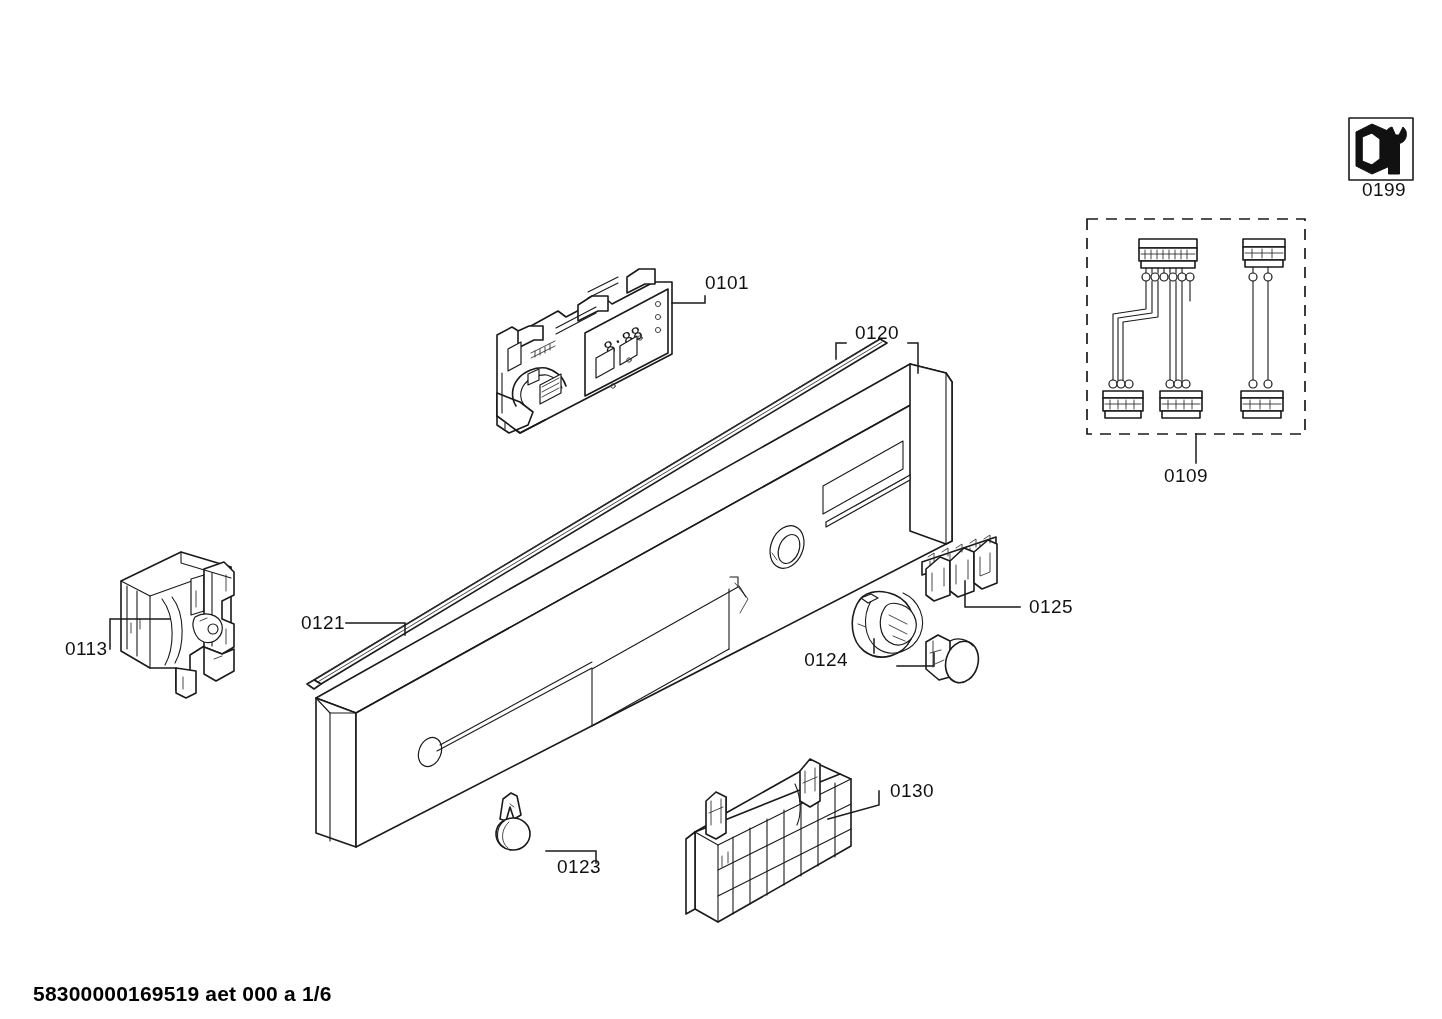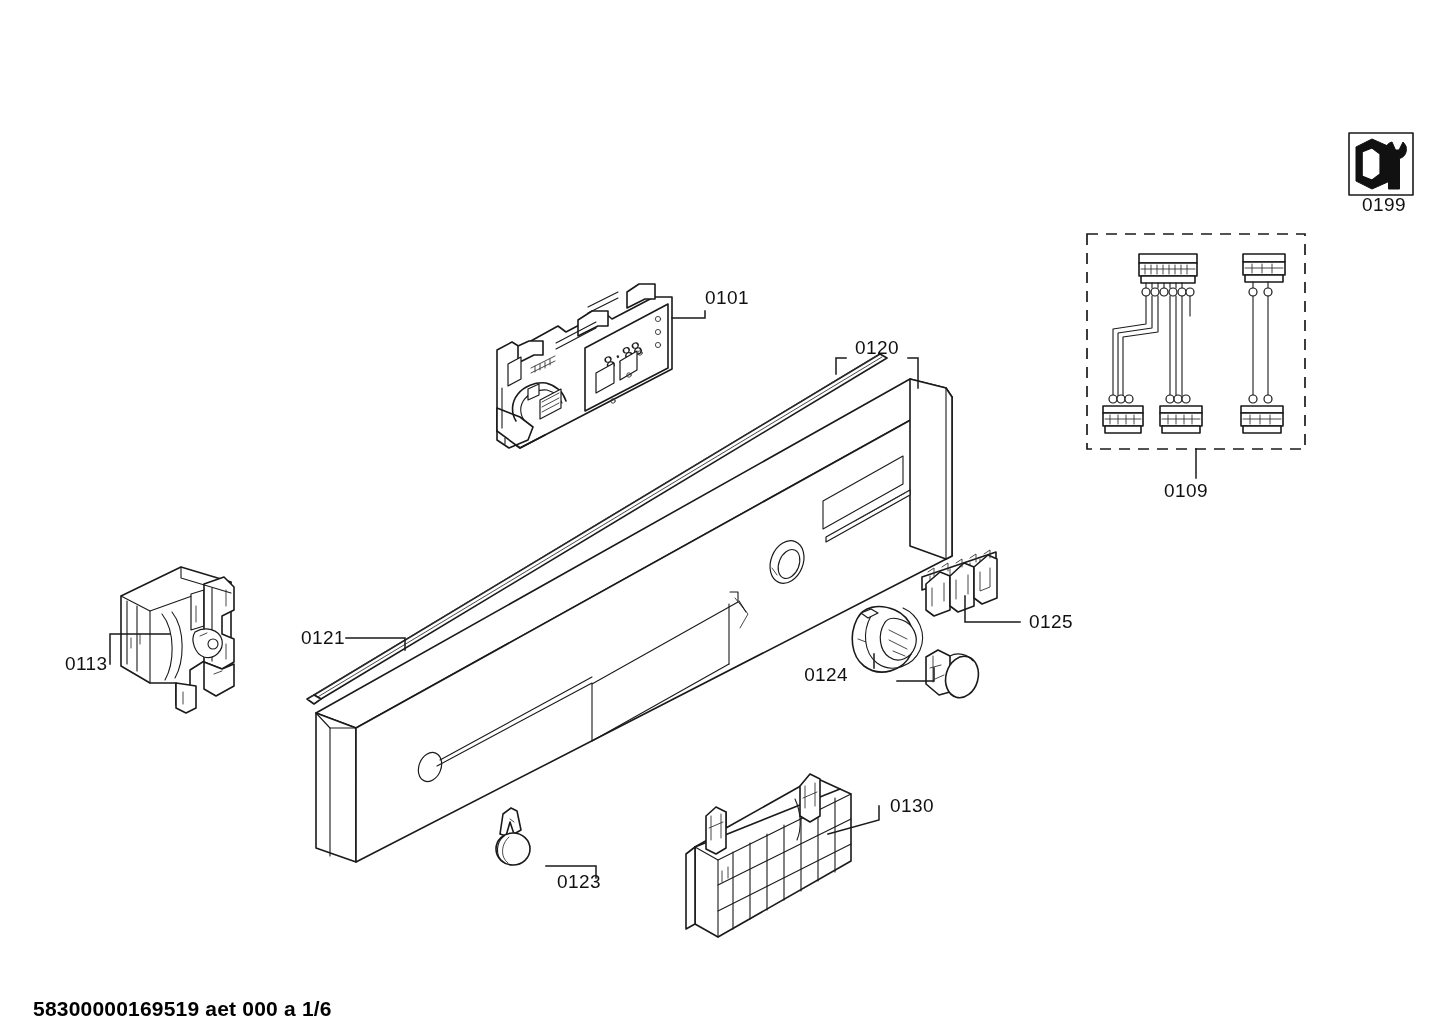--- a/index.html
+++ b/index.html
@@ -10,21 +10,21 @@
   }
   body {
     font-family: "Liberation Sans", sans-serif;
     width: 1442px;
     height: 1019px;
     position: relative;
     overflow: hidden;
   }
   #diagram-root {
     position: absolute;
-    left: 0; top: 16px;
+    left: 0; top: 1px;
     width: 1442px;
     height: 801px;
   }
   svg.sheet {
     position: absolute;
     left: 0; top: 0;
     width: 1442px;
     height: 1019px;
     display: block;
   }

